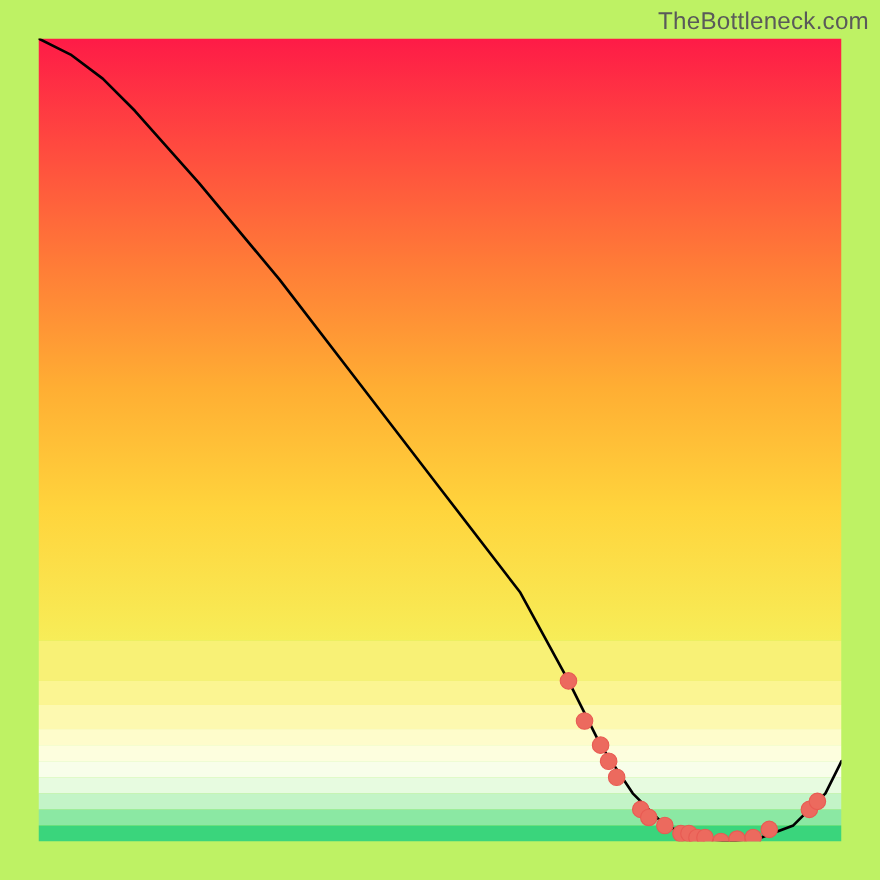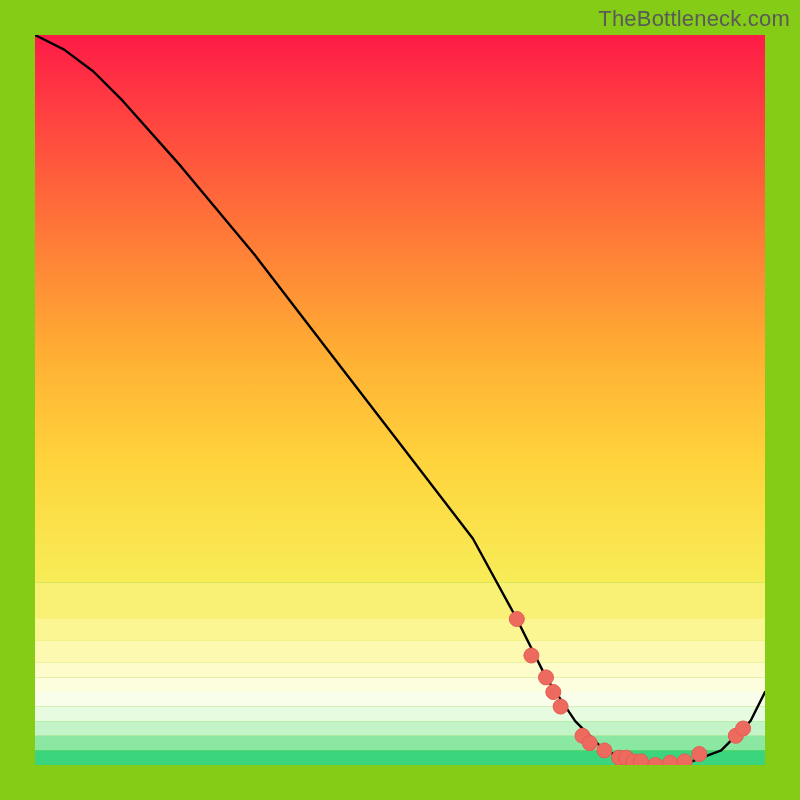--- a/index.html
+++ b/index.html
@@ -8,21 +8,21 @@
     background: #000;
     width: 800px;
     height: 800px;
     overflow: hidden;
     font-family: Arial, Helvetica, sans-serif;
   }
   .frame {
     position: relative;
     width: 800px;
     height: 800px;
-    background: #84cc16;
+    background: #bef264;
   }
   .watermark {
     position: absolute;
     top: 6px;
     right: 10px;
     color: #5a5a5a;
     font-size: 22px;
     font-weight: 500;
     letter-spacing: 0.2px;
     z-index: 4;

